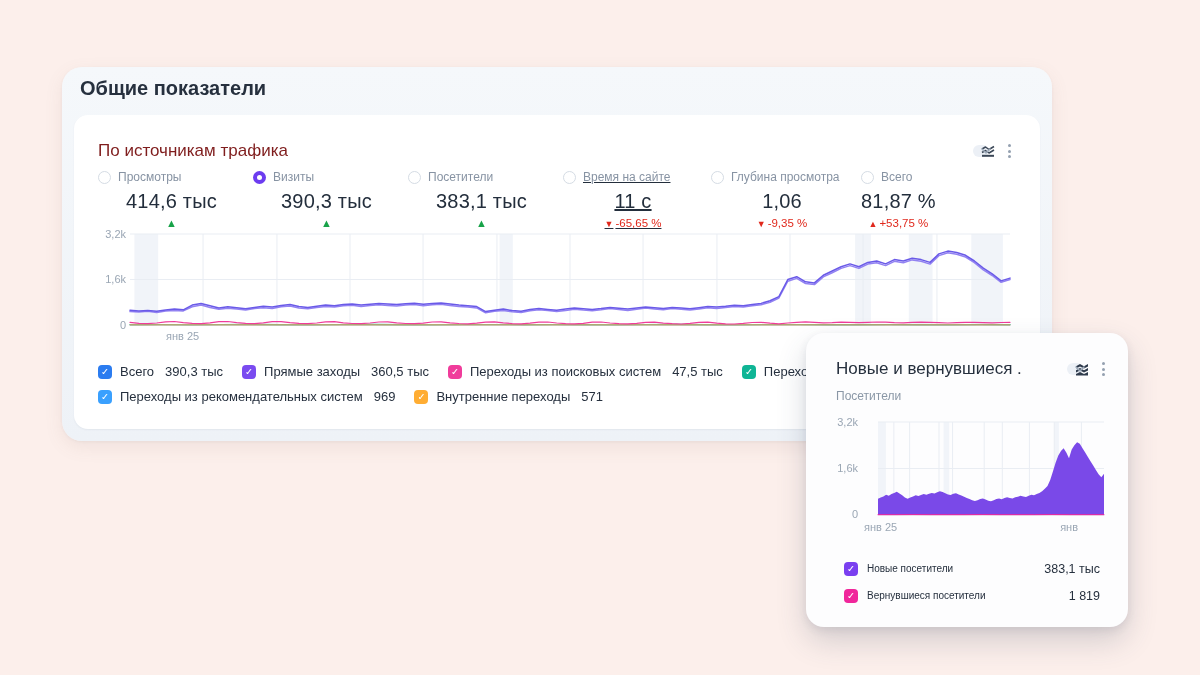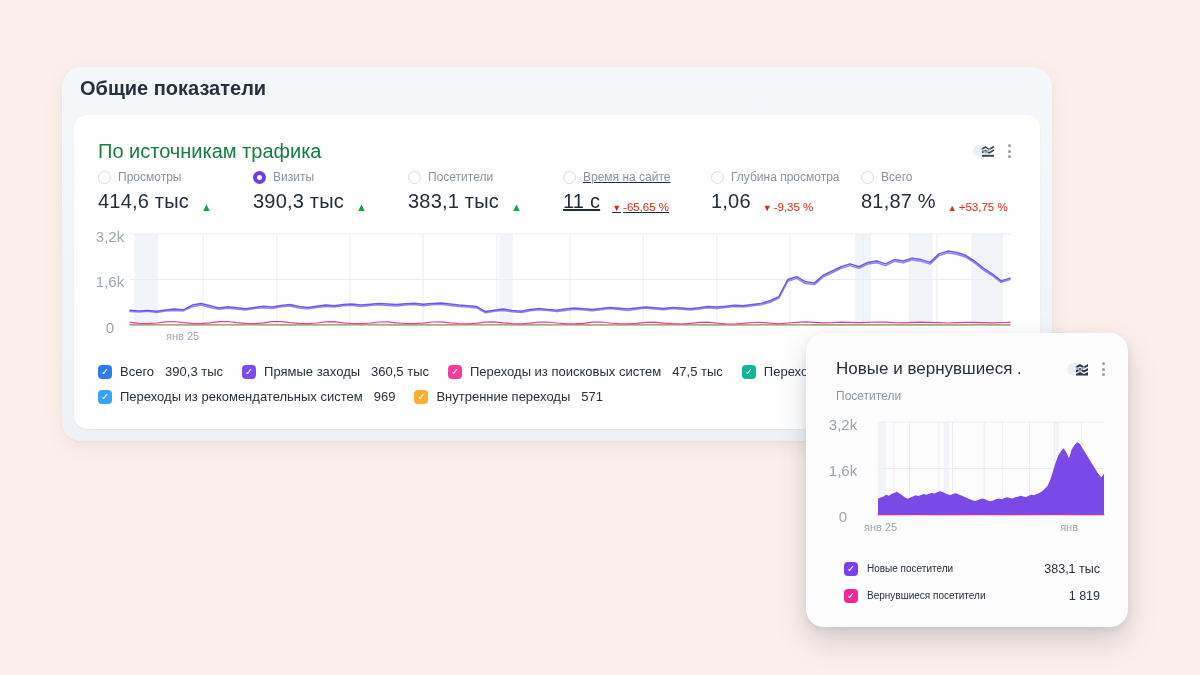--- a/index.html
+++ b/index.html
@@ -9,45 +9,45 @@
   
   .panel { position:absolute; left:62px; top:67px; width:990px; height:374px;
     background:linear-gradient(#f5f8fb,#eef2f7); border-radius:20px;
     box-shadow:0 6px 18px rgba(140,110,100,.10), 0 1px 3px rgba(80,90,110,.06); }
   .panel-title { position:absolute; left:18px; top:10px; font-size:20px; font-weight:600; color:#26303e; }
 
   
   .card { position:absolute; left:12px; top:48px; width:966px; height:314px;
     background:#ffffff; border-radius:14px; box-shadow:0 1px 2px rgba(40,55,80,.06); }
   .card-header { position:absolute; left:24px; top:22px; right:24px; height:28px; display:flex; align-items:center; }
-  .card-title { font-size:20px; font-weight:500; color:#15803d; }
+  .card-title { font-size:17px; font-weight:500; color:#7f1d1d; }
   .hdr-controls { margin-left:auto; display:flex; align-items:center; gap:14px; }
   .pill { display:flex; align-items:center; gap:6px; background:#ecf0f6; border-radius:8px; padding:6px 8px; cursor:pointer; }
   .kebab { display:flex; flex-direction:column; gap:2.5px; padding:4px 5px; cursor:pointer; }
   .kebab i { width:3px; height:3px; border-radius:50%; background:#94a0b0; }
 
   
   .metrics { position:absolute; left:24px; top:54px; right:10px; display:flex; }
   .metric { padding-right:8px; }
   .metric:nth-child(1){ width:155px; } .metric:nth-child(2){ width:155px; }
   .metric:nth-child(3){ width:155px; } .metric:nth-child(4){ width:148px;text-decoration:underline; }
   .metric:nth-child(5){ width:150px; } .metric:nth-child(6){ width:auto; }
   .m-top { display:flex; align-items:center; gap:7px; height:16px; }
   .m-label { font-size:12px; color:#8793a3; }
   .radio { width:13px; height:13px; border-radius:50%; border:1.5px solid #d5dce4; background:#fff; position:relative; flex:0 0 auto; }
   .radio.sel { border:none; background:#6c3cf0; }
   .radio.sel::after { content:""; position:absolute; left:4px; top:4px; width:5px; height:5px; border-radius:50%; background:#fff; }
-  .m-val-row { margin-top:5px; display:flex; align-items:flex-end; gap:12px; }
+  .m-val-row { margin-top:5px; display:flex; align-items:center; gap:4px;flex-direction:column; }
   .m-value { font-size:20px; font-weight:500; color:#232e3c; letter-spacing:.2px; }
   .m-tri-big { font-size:11px; }
   .m-delta { font-size:11.5px; font-weight:500; display:flex; align-items:baseline; gap:2px; }
   .m-delta .tri { font-size:9px; }
 
   
-  .ylab { position:absolute; font-size:15px; color:#9aa6b4; text-align:center; }
+  .ylab { position:absolute; font-size:11px; color:#9aa6b4; text-align:right; }
   .xlab { position:absolute; font-size:11px; color:#9aa6b4; }
 
   
   .legend-rows { position:absolute; left:24px; top:249px; }
   .lg-row { display:flex; gap:19px; margin-bottom:10px; }
   .lg-item { display:flex; align-items:center; gap:8px; cursor:pointer; }
   .cbox { width:14px; height:14px; border-radius:4px; display:flex; align-items:center; justify-content:center;
     color:#fff; font-size:9.5px; font-weight:700; flex:0 0 auto; }
   .lg-label { font-size:13px; color:#26303e; }
   .lg-value { font-size:13px; font-weight:500; color:#26303e; margin-left:3px; }

